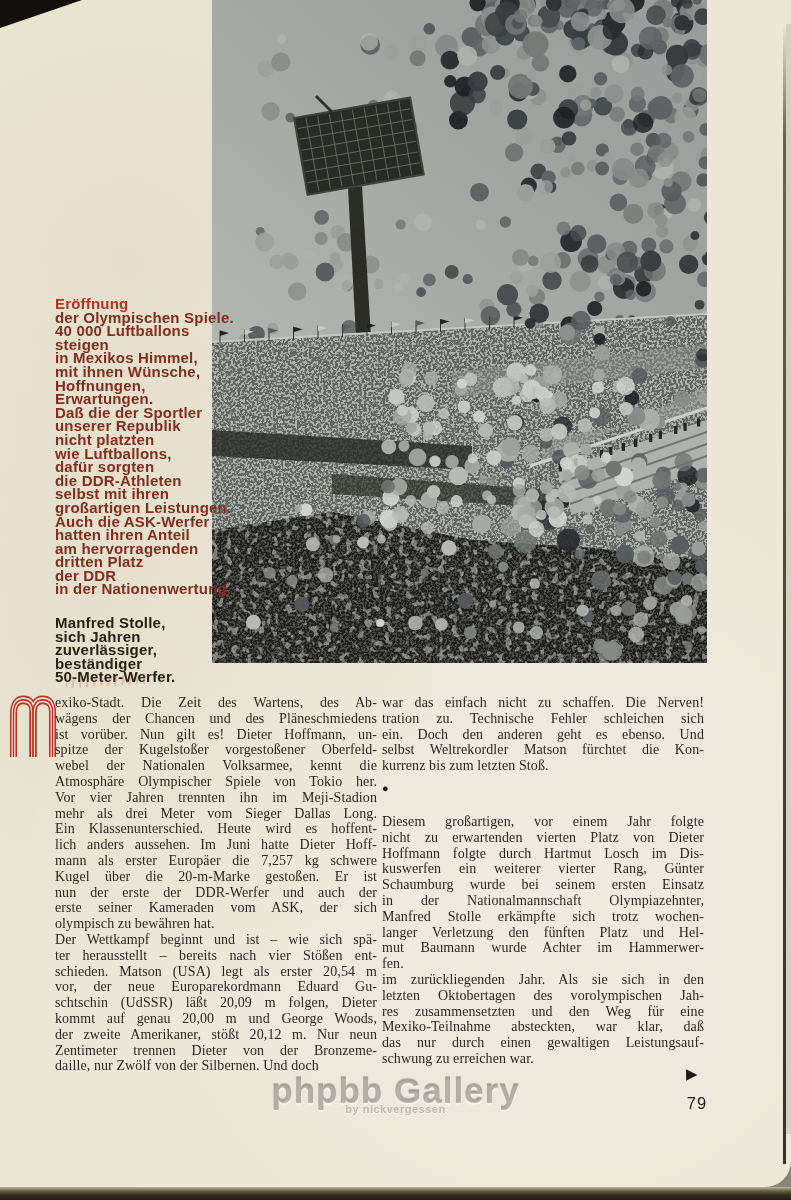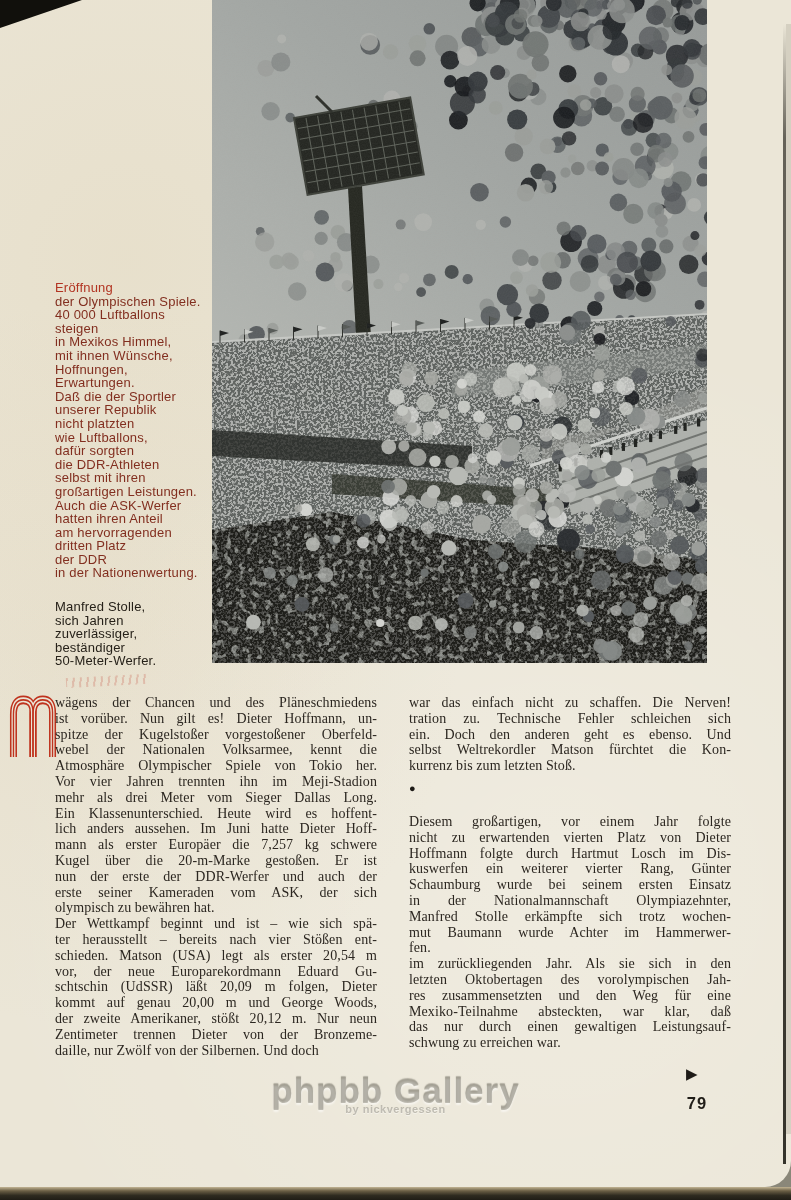--- a/index.html
+++ b/index.html
@@ -34,43 +34,43 @@
     background:linear-gradient(to bottom,rgba(78,75,66,0),rgba(78,75,66,.85) 10%,#413e35 70%,#35332b);
   }
   .photo{
     position:absolute;left:212px;top:0;width:495px;height:663px;
     box-shadow:inset 0 0 46px rgba(0,0,0,.28);
     background:#a3a7a4;
   }
   .photo svg{display:block}
   .caption{
     position:absolute;left:55px;width:172px;white-space:nowrap;
-    font-weight:normal;font-size:13px;line-height:13.6px;letter-spacing:.2px;
+    font-weight:bold;font-size:15px;line-height:13.6px;letter-spacing:.2px;margin-top:16px;
   }
   .cap1{top:281px;color:#822e1f}
   .cap1 .cap-line:first-child{color:#b23422}
   .cap2{top:600px;color:#262119}
   .dropcap{position:absolute;left:8px;top:693px;width:50px;height:64px}
   .sr{position:absolute;width:1px;height:1px;overflow:hidden;clip:rect(0 0 0 0)}
   .col{
     position:absolute;top:695px;width:322px;
     font-family:"Liberation Serif","DejaVu Serif",serif;
     font-size:14px;color:#2b2620;letter-spacing:.1px;
   }
   .col-left{left:55px}
-  .col-right{left:409px}
+  .col-right{left:382px}
   .tline{display:block;height:15.8px;line-height:15.8px;text-align:justify;text-align-last:justify;overflow:hidden}
   .tline.tlast{text-align-last:left}
   .bullet{height:31px;padding-top:9px;font-size:11px;color:#1d1a16;line-height:11px;text-align:left;text-align-last:left}
   .continue-arrow{
     position:absolute;left:686px;top:1065px;font-size:15px;color:#1e1b17;
   }
   .page-number{
     position:absolute;left:676px;top:1094px;width:42px;text-align:center;
-    font-weight:bold;font-size:16.5px;letter-spacing:1px;color:#201d18;
+    font-weight:normal;font-size:16.5px;letter-spacing:1px;color:#201d18;
   }
   .red-scribble{
     position:absolute;left:66px;top:676px;width:80px;height:10px;opacity:.45;
     background:repeating-linear-gradient(100deg, rgba(190,60,45,.5) 0 2px, transparent 2px 7px);
     transform:rotate(-3deg);filter:blur(.4px);
   }
   .watermark{position:absolute;left:0;top:1071px;width:791px;text-align:center;z-index:8}
   .wm-title{
     font-size:35px;font-weight:bold;letter-spacing:1px;
     color:rgba(148,144,133,.58);
@@ -845,20 +845,21 @@
         <g stroke="#bf331e" stroke-width="1.8">
           <path d="M7,66 V22 Q7,7 19.5,7 Q32,7 32,20 V66"></path>
           <path d="M32,66 V22 Q32,7 44.5,7 Q57,7 57,20 V66"></path>
         </g>
       </g>
     </svg>
   </div>
 
   <div class="col col-left">
     <div class="para">
+        <div class="tline">exiko-Stadt. Die Zeit des Wartens, des Ab-</div>
         <div class="tline">wägens der Chancen und des Pläneschmiedens</div>
         <div class="tline">ist vorüber. Nun gilt es! Dieter Hoffmann, un-</div>
         <div class="tline">spitze der Kugelstoßer vorgestoßener Oberfeld-</div>
         <div class="tline">webel der Nationalen Volksarmee, kennt die</div>
         <div class="tline">Atmosphäre Olympischer Spiele von Tokio her.</div>
         <div class="tline">Vor vier Jahren trennten ihn im Meji-Stadion</div>
         <div class="tline">mehr als drei Meter vom Sieger Dallas Long.</div>
         <div class="tline">Ein Klassenunterschied. Heute wird es hoffent-</div>
         <div class="tline">lich anders aussehen. Im Juni hatte Dieter Hoff-</div>
         <div class="tline">mann als erster Europäer die 7,257 kg schwere</div>
@@ -890,20 +891,21 @@
       </div>
     <div class="bullet">●</div>
     <div class="para">
         <div class="tline">Diesem großartigen, vor einem Jahr folgte</div>
         <div class="tline">nicht zu erwartenden vierten Platz von Dieter</div>
         <div class="tline">Hoffmann folgte durch Hartmut Losch im Dis-</div>
         <div class="tline">kuswerfen ein weiterer vierter Rang, Günter</div>
         <div class="tline">Schaumburg wurde bei seinem ersten Einsatz</div>
         <div class="tline">in der Nationalmannschaft Olympiazehnter,</div>
         <div class="tline">Manfred Stolle erkämpfte sich trotz wochen-</div>
+        <div class="tline">langer Verletzung den fünften Platz und Hel-</div>
         <div class="tline">mut Baumann wurde Achter im Hammerwer-</div>
         <div class="tline tlast">fen.</div>
       </div>
     <div class="para">
         <div class="tline">im zurückliegenden Jahr. Als sie sich in den</div>
         <div class="tline">letzten Oktobertagen des vorolympischen Jah-</div>
         <div class="tline">res zusammensetzten und den Weg für eine</div>
         <div class="tline">Mexiko-Teilnahme absteckten, war klar, daß</div>
         <div class="tline">das nur durch einen gewaltigen Leistungsauf-</div>
         <div class="tline tlast">schwung zu erreichen war.</div>

